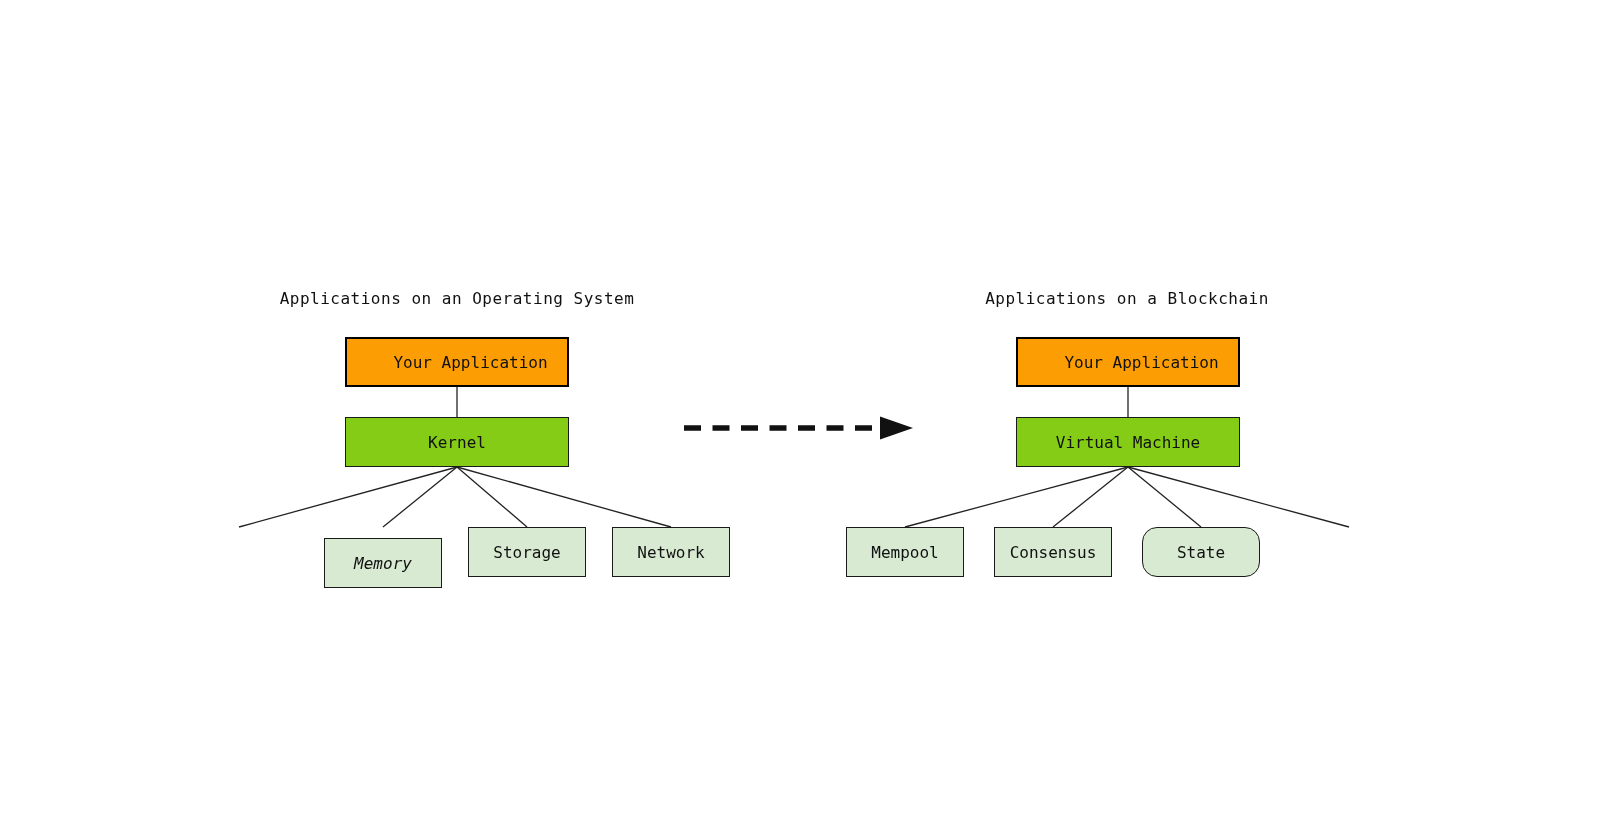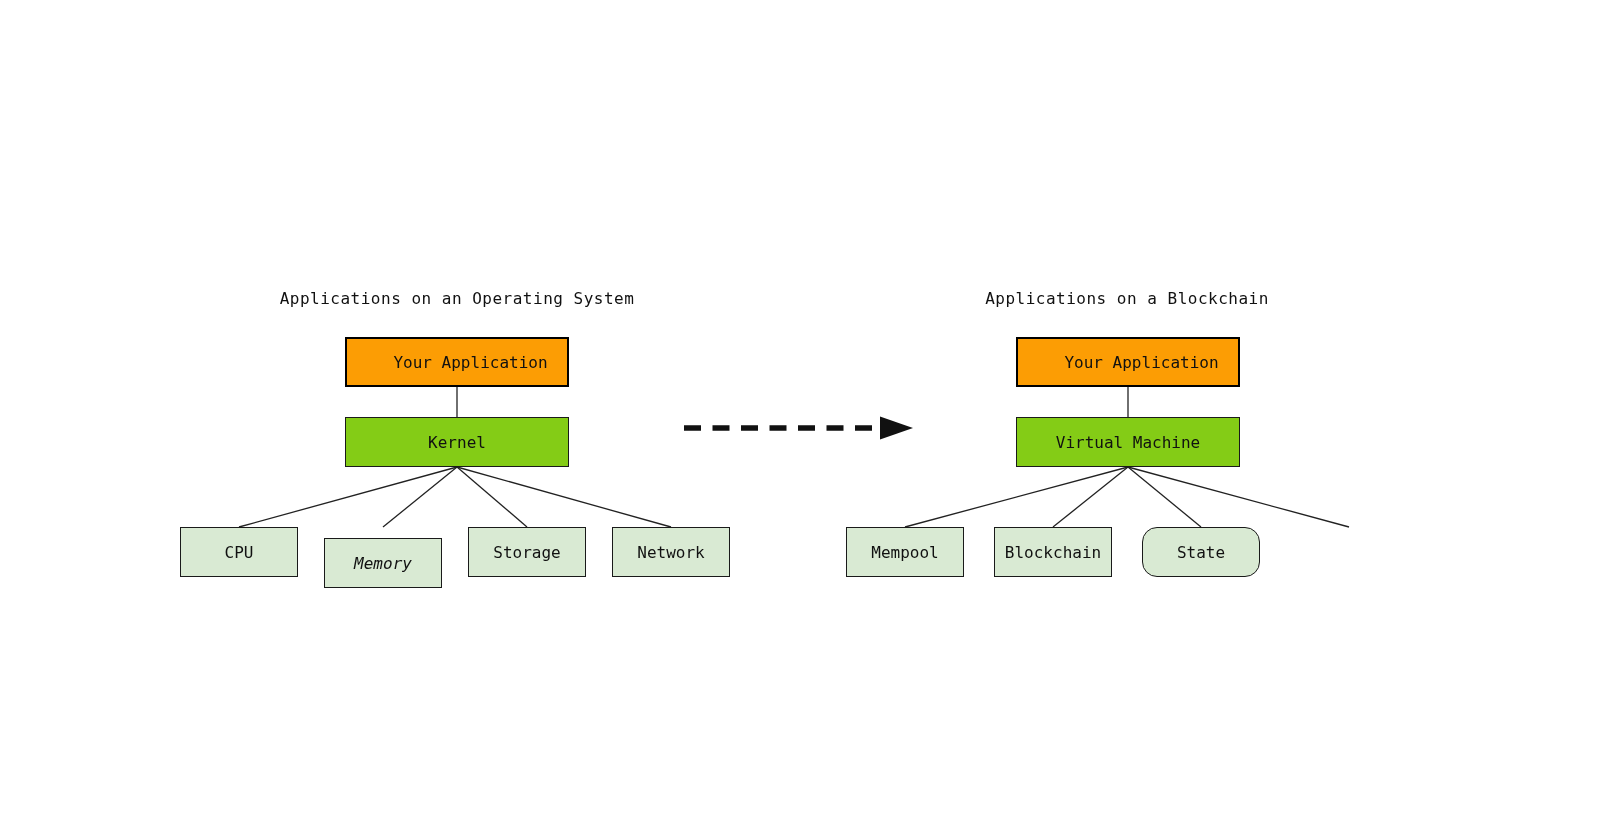--- a/index.html
+++ b/index.html
@@ -81,28 +81,27 @@
       <polygon points="880,404.5 913,416 880,427.5" fill="#111111"></polygon>
     </g>
   </svg>
 
   <div class="diagram-title" style="left:457px; top:277px;">Applications on an Operating System</div>
 
   <div class="box box-orange" style="left:345px; top:325px; width:224px; height:50px;">Your Application</div>
 
   <div class="box box-blue" style="left:345px; top:405px; width:224px; height:50px;">Kernel</div>
 
-  <div class="box box-green" style="left:180px; top:515px; width:118px; height:50px;">CPU</div>
   <div class="box box-green" style="left:324px; top:526px; width:118px; height:50px;font-style:italic;">Memory</div>
   <div class="box box-green" style="left:468px; top:515px; width:118px; height:50px;">Storage</div>
   <div class="box box-green" style="left:612px; top:515px; width:118px; height:50px;">Network</div>
 
   <div class="diagram-title" style="left:1127px; top:277px;">Applications on a Blockchain</div>
 
   <div class="box box-orange" style="left:1016px; top:325px; width:224px; height:50px;">Your Application</div>
 
   <div class="box box-blue" style="left:1016px; top:405px; width:224px; height:50px;">Virtual Machine</div>
 
   <div class="box box-green" style="left:846px; top:515px; width:118px; height:50px;">Mempool</div>
-  <div class="box box-green" style="left:994px; top:515px; width:118px; height:50px;">Blockchain</div>
+  <div class="box box-green" style="left:994px; top:515px; width:118px; height:50px;">Consensus</div>
   <div class="box box-green" style="left:1142px; top:515px; width:118px; height:50px;border-radius:15px;">State</div>
 
 </div>
 
 </body></html>

